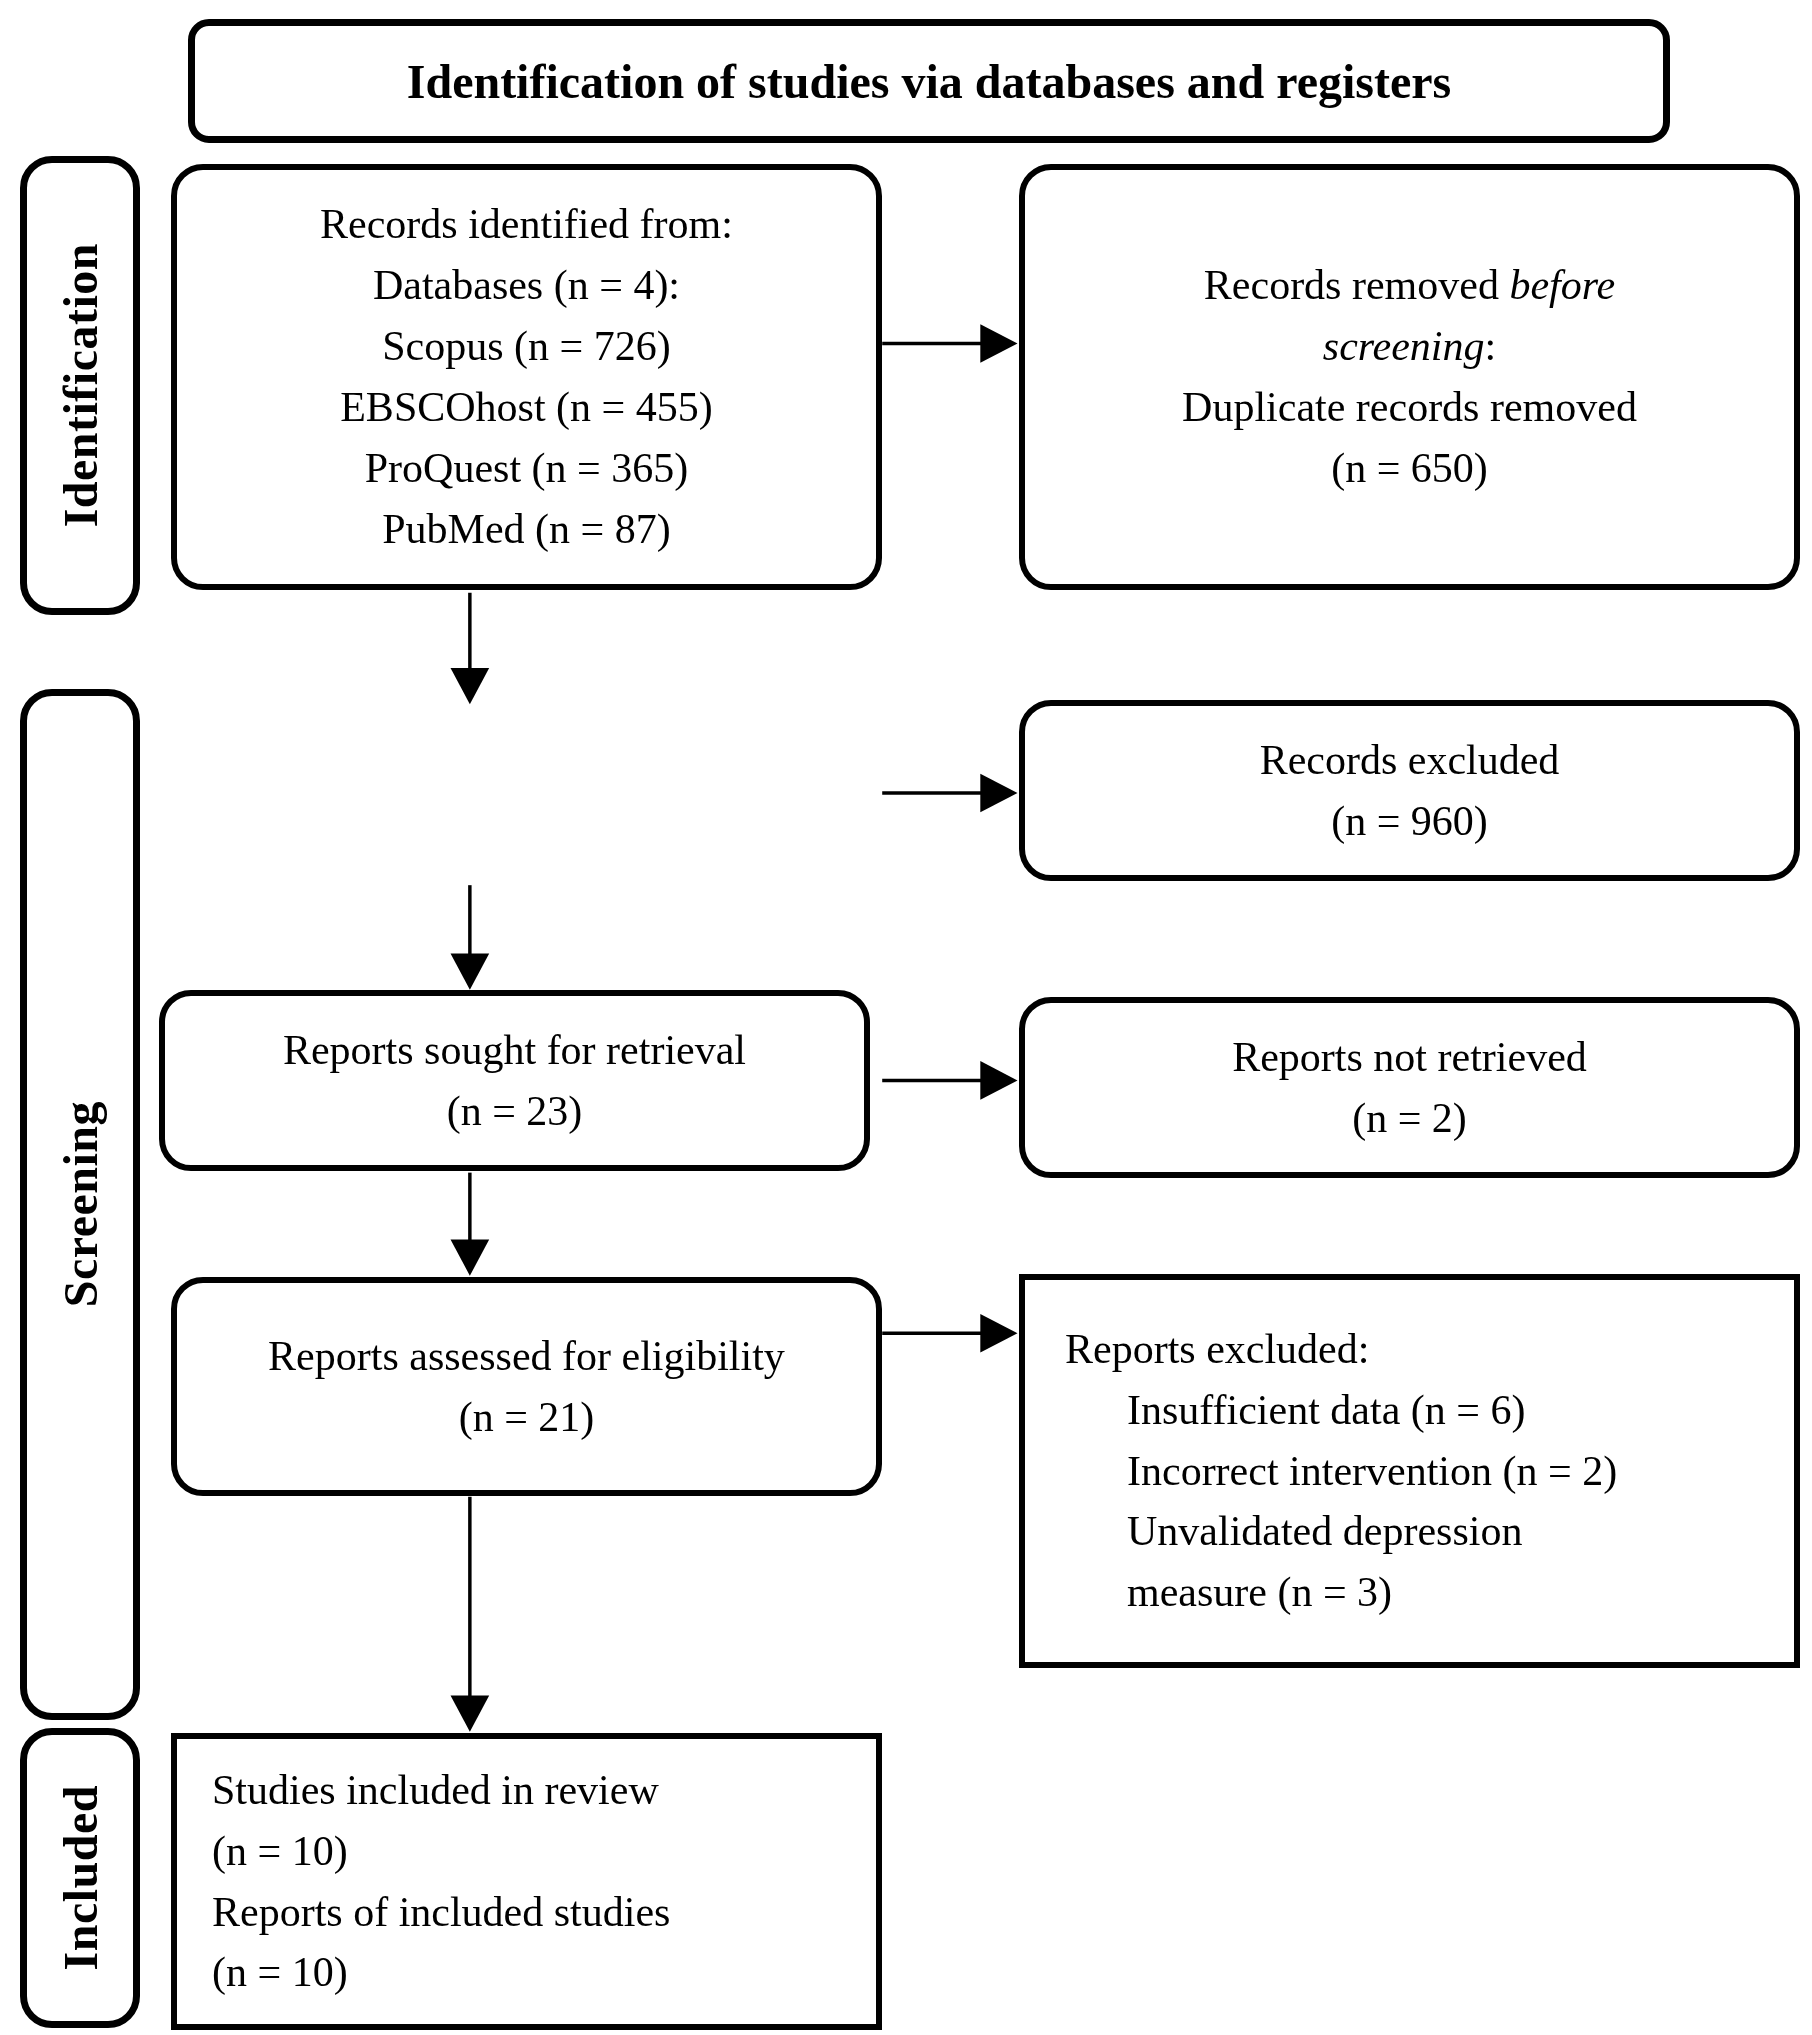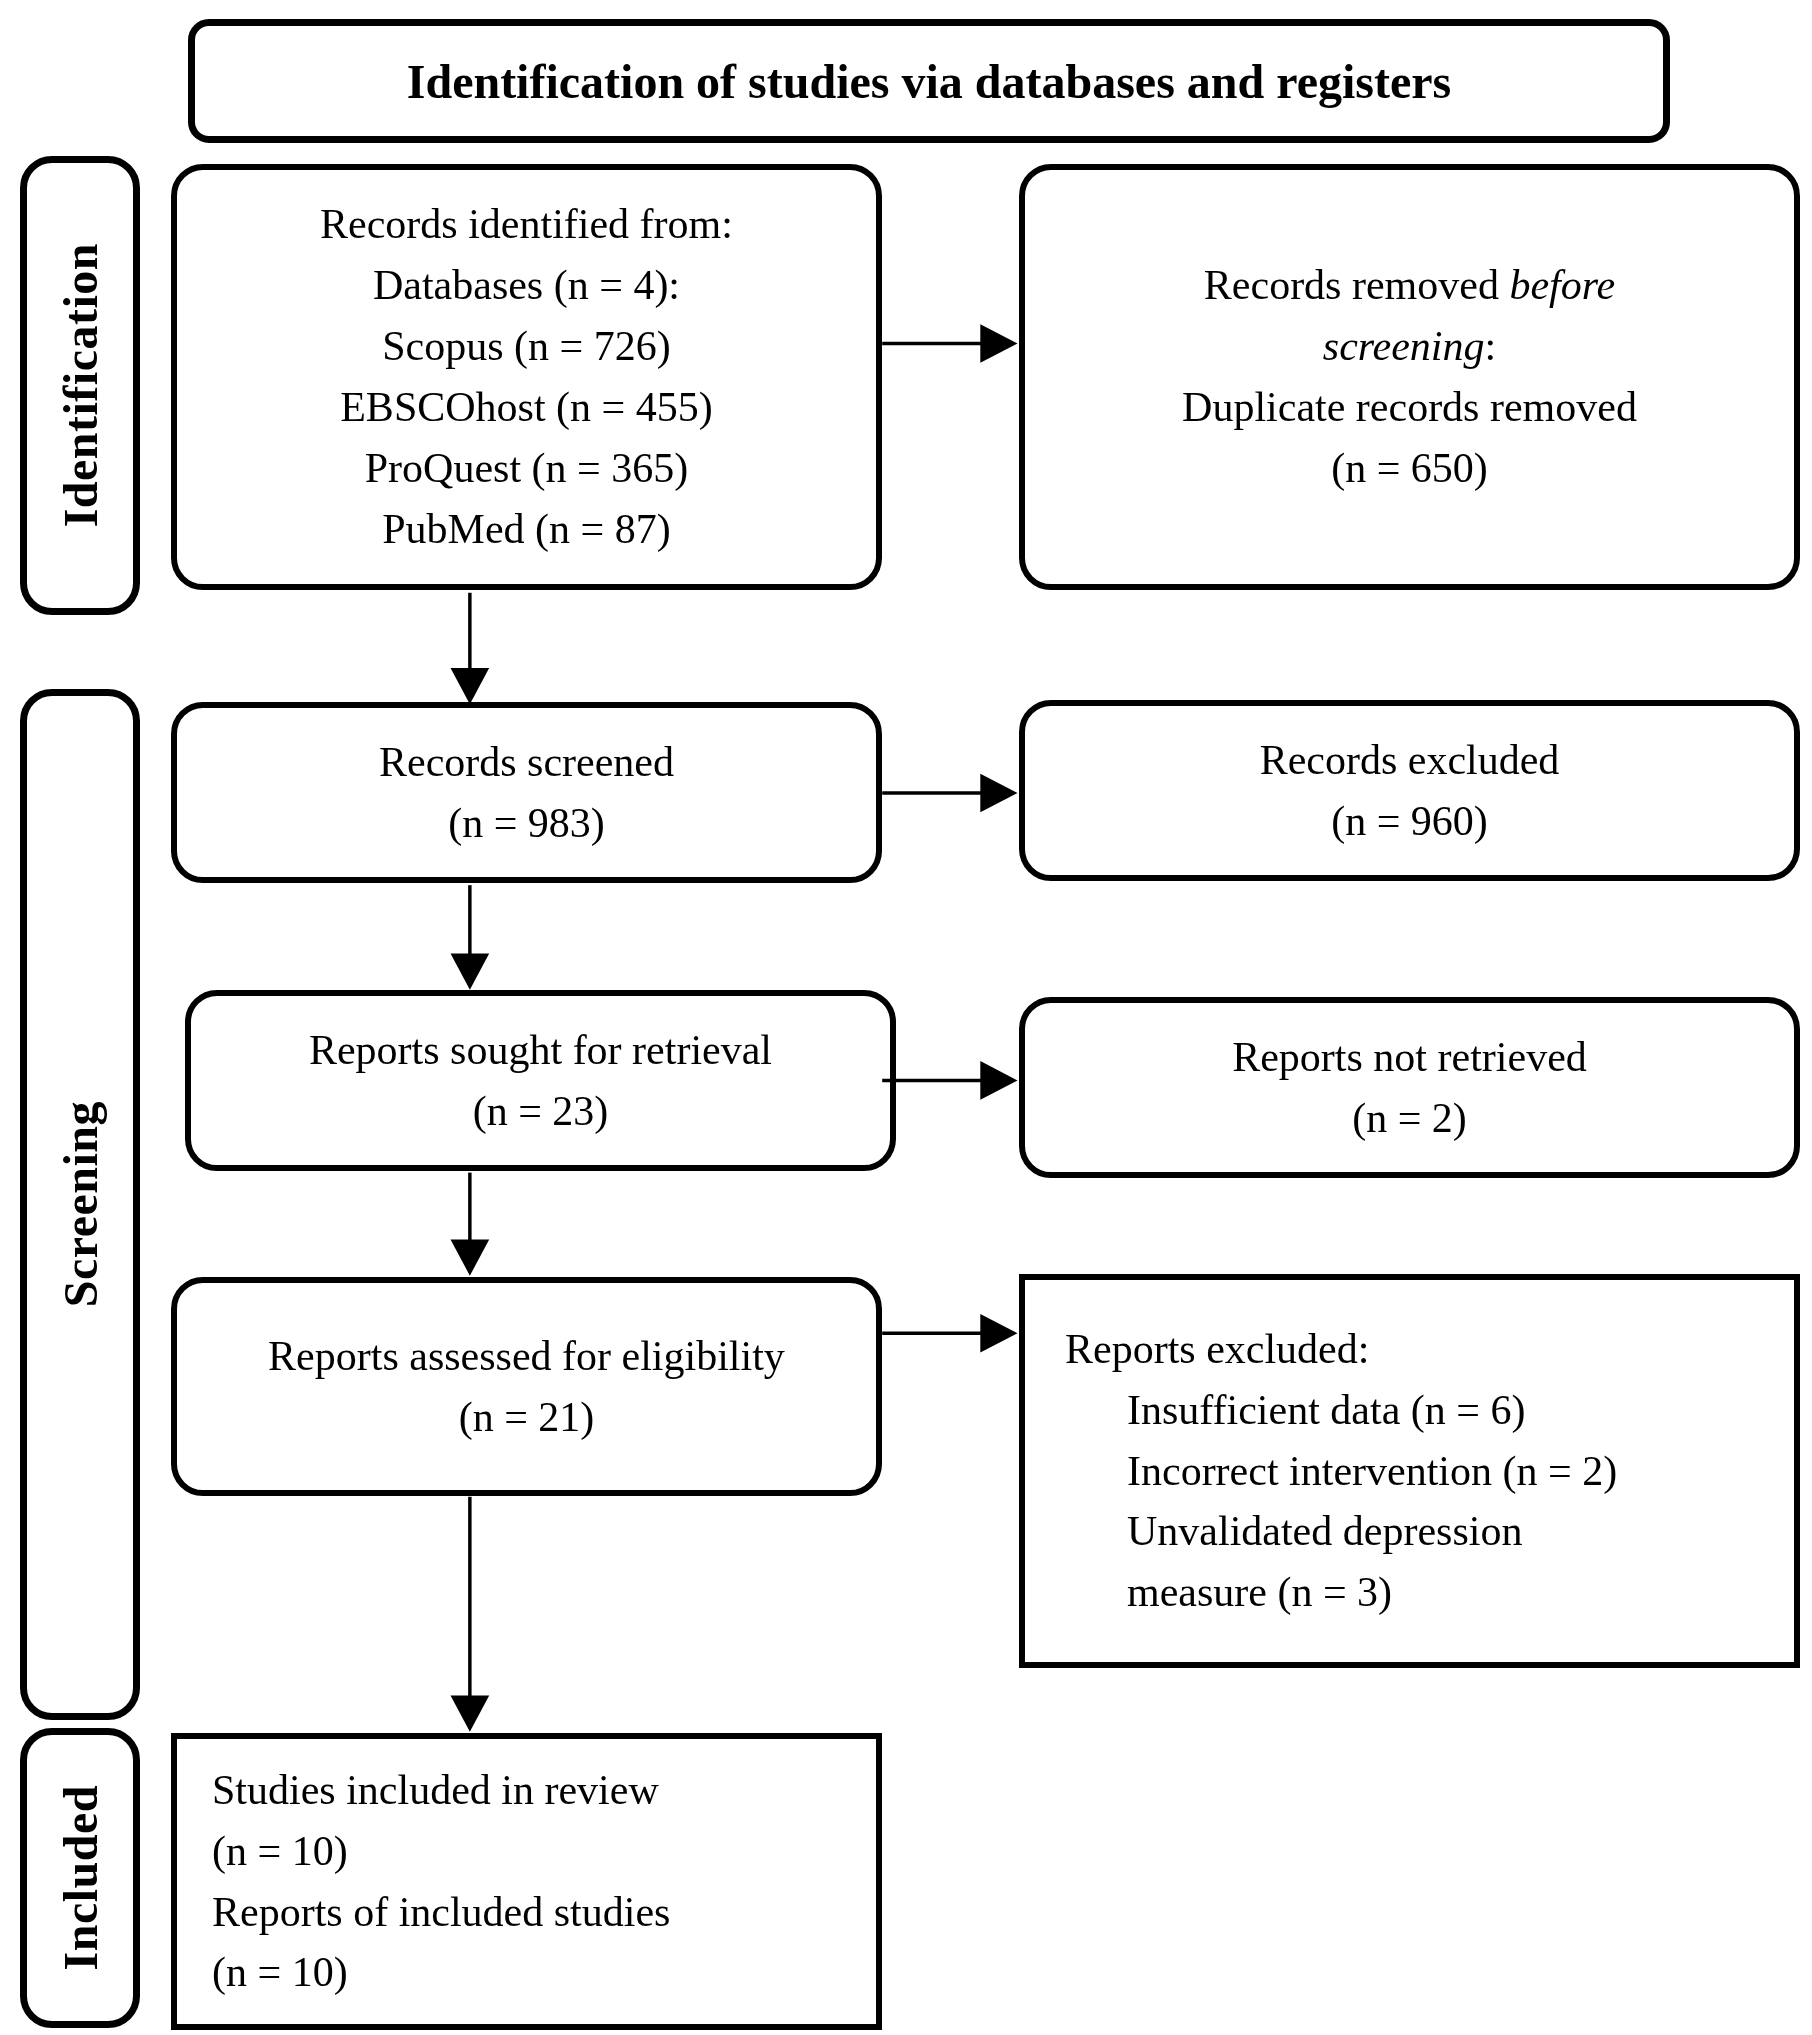--- a/index.html
+++ b/index.html
@@ -87,26 +87,22 @@
 
   <div class="box center" style="left:171px;top:164px;width:711px;height:426px;">
     <div class="line">Records identified from:</div>
     <div class="line">Databases (n = 4):</div>
     <div class="line">Scopus (n = 726)</div>
     <div class="line">EBSCOhost (n = 455)</div>
     <div class="line">ProQuest (n = 365)</div>
     <div class="line">PubMed (n = 87)</div>
   </div>
 
-  <div class="box center" style="left:171px;top:702px;width:711px;height:181px;">
-    <div class="line">Records screened</div>
-    <div class="line">(n = 983)</div>
-  </div>
 
-  <div class="box center" style="left:185px;top:990px;width:711px;height:181px;">
+  <div class="box center" style="left:159px;top:990px;width:711px;height:181px;">
     <div class="line">Reports sought for retrieval</div>
     <div class="line">(n = 23)</div>
   </div>
 
   <div class="box center" style="left:171px;top:1277px;width:711px;height:219px;">
     <div class="line">Reports assessed for eligibility</div>
     <div class="line">(n = 21)</div>
   </div>
 
   <div class="box left pad-left-70" style="left:171px;top:1733px;width:711px;height:297px;">

